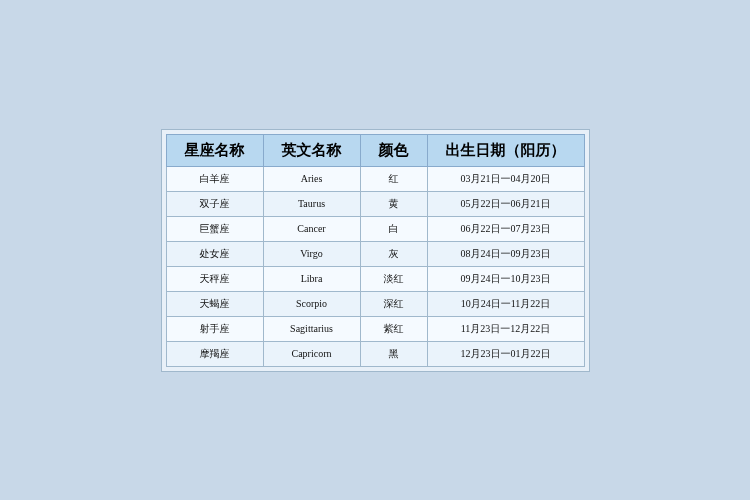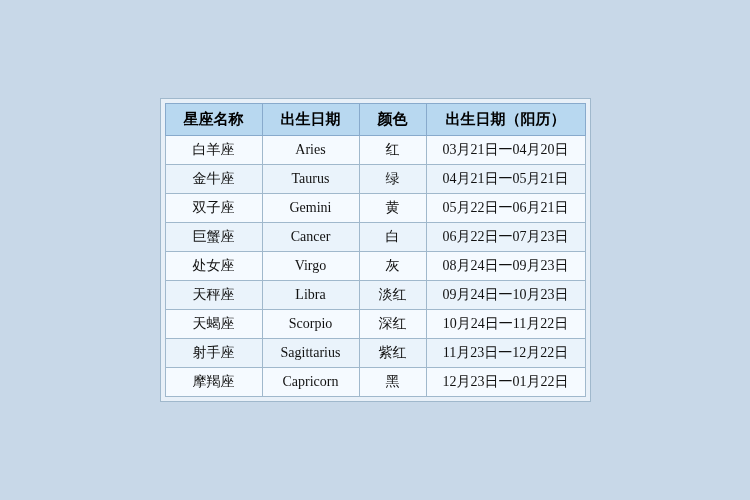--- a/index.html
+++ b/index.html
@@ -37,59 +37,53 @@
       padding: 6px 18px;
       border: 1px solid #88aacc;
       text-align: center;
       white-space: nowrap;
     }
 
     td {
       border: 1px solid #a0b8cc;
       padding: 5px 16px;
       text-align: center;
-      font-size: 14px;
+      font-size: 10px;
       color: #111;
       background-color: #f5faff;
       white-space: nowrap;
     }
 
     tr:nth-child(even) td {
       background-color: #eaf3fb;
     }
   </style>
 </head>
 <body>
 
 <div class="table-container">
   <table>
     <thead>
       <tr>
         <th>星座名称</th>
-        <th>出生日期</th>
+        <th>英文名称</th>
         <th>颜色</th>
         <th>出生日期（阳历）</th>
       </tr>
     </thead>
     <tbody id="table-body">
     <tr>
           <td>白羊座</td>
           <td>Aries</td>
           <td>红</td>
           <td>03月21日一04月20日</td>
         </tr>
         <tr>
-          <td>金牛座</td>
+          <td>双子座</td>
           <td>Taurus</td>
-          <td>绿</td>
-          <td>04月21日一05月21日</td>
-        </tr>
-        <tr>
-          <td>双子座</td>
-          <td>Gemini</td>
           <td>黄</td>
           <td>05月22日一06月21日</td>
         </tr>
         <tr>
           <td>巨蟹座</td>
           <td>Cancer</td>
           <td>白</td>
           <td>06月22日一07月23日</td>
         </tr>
         <tr>

